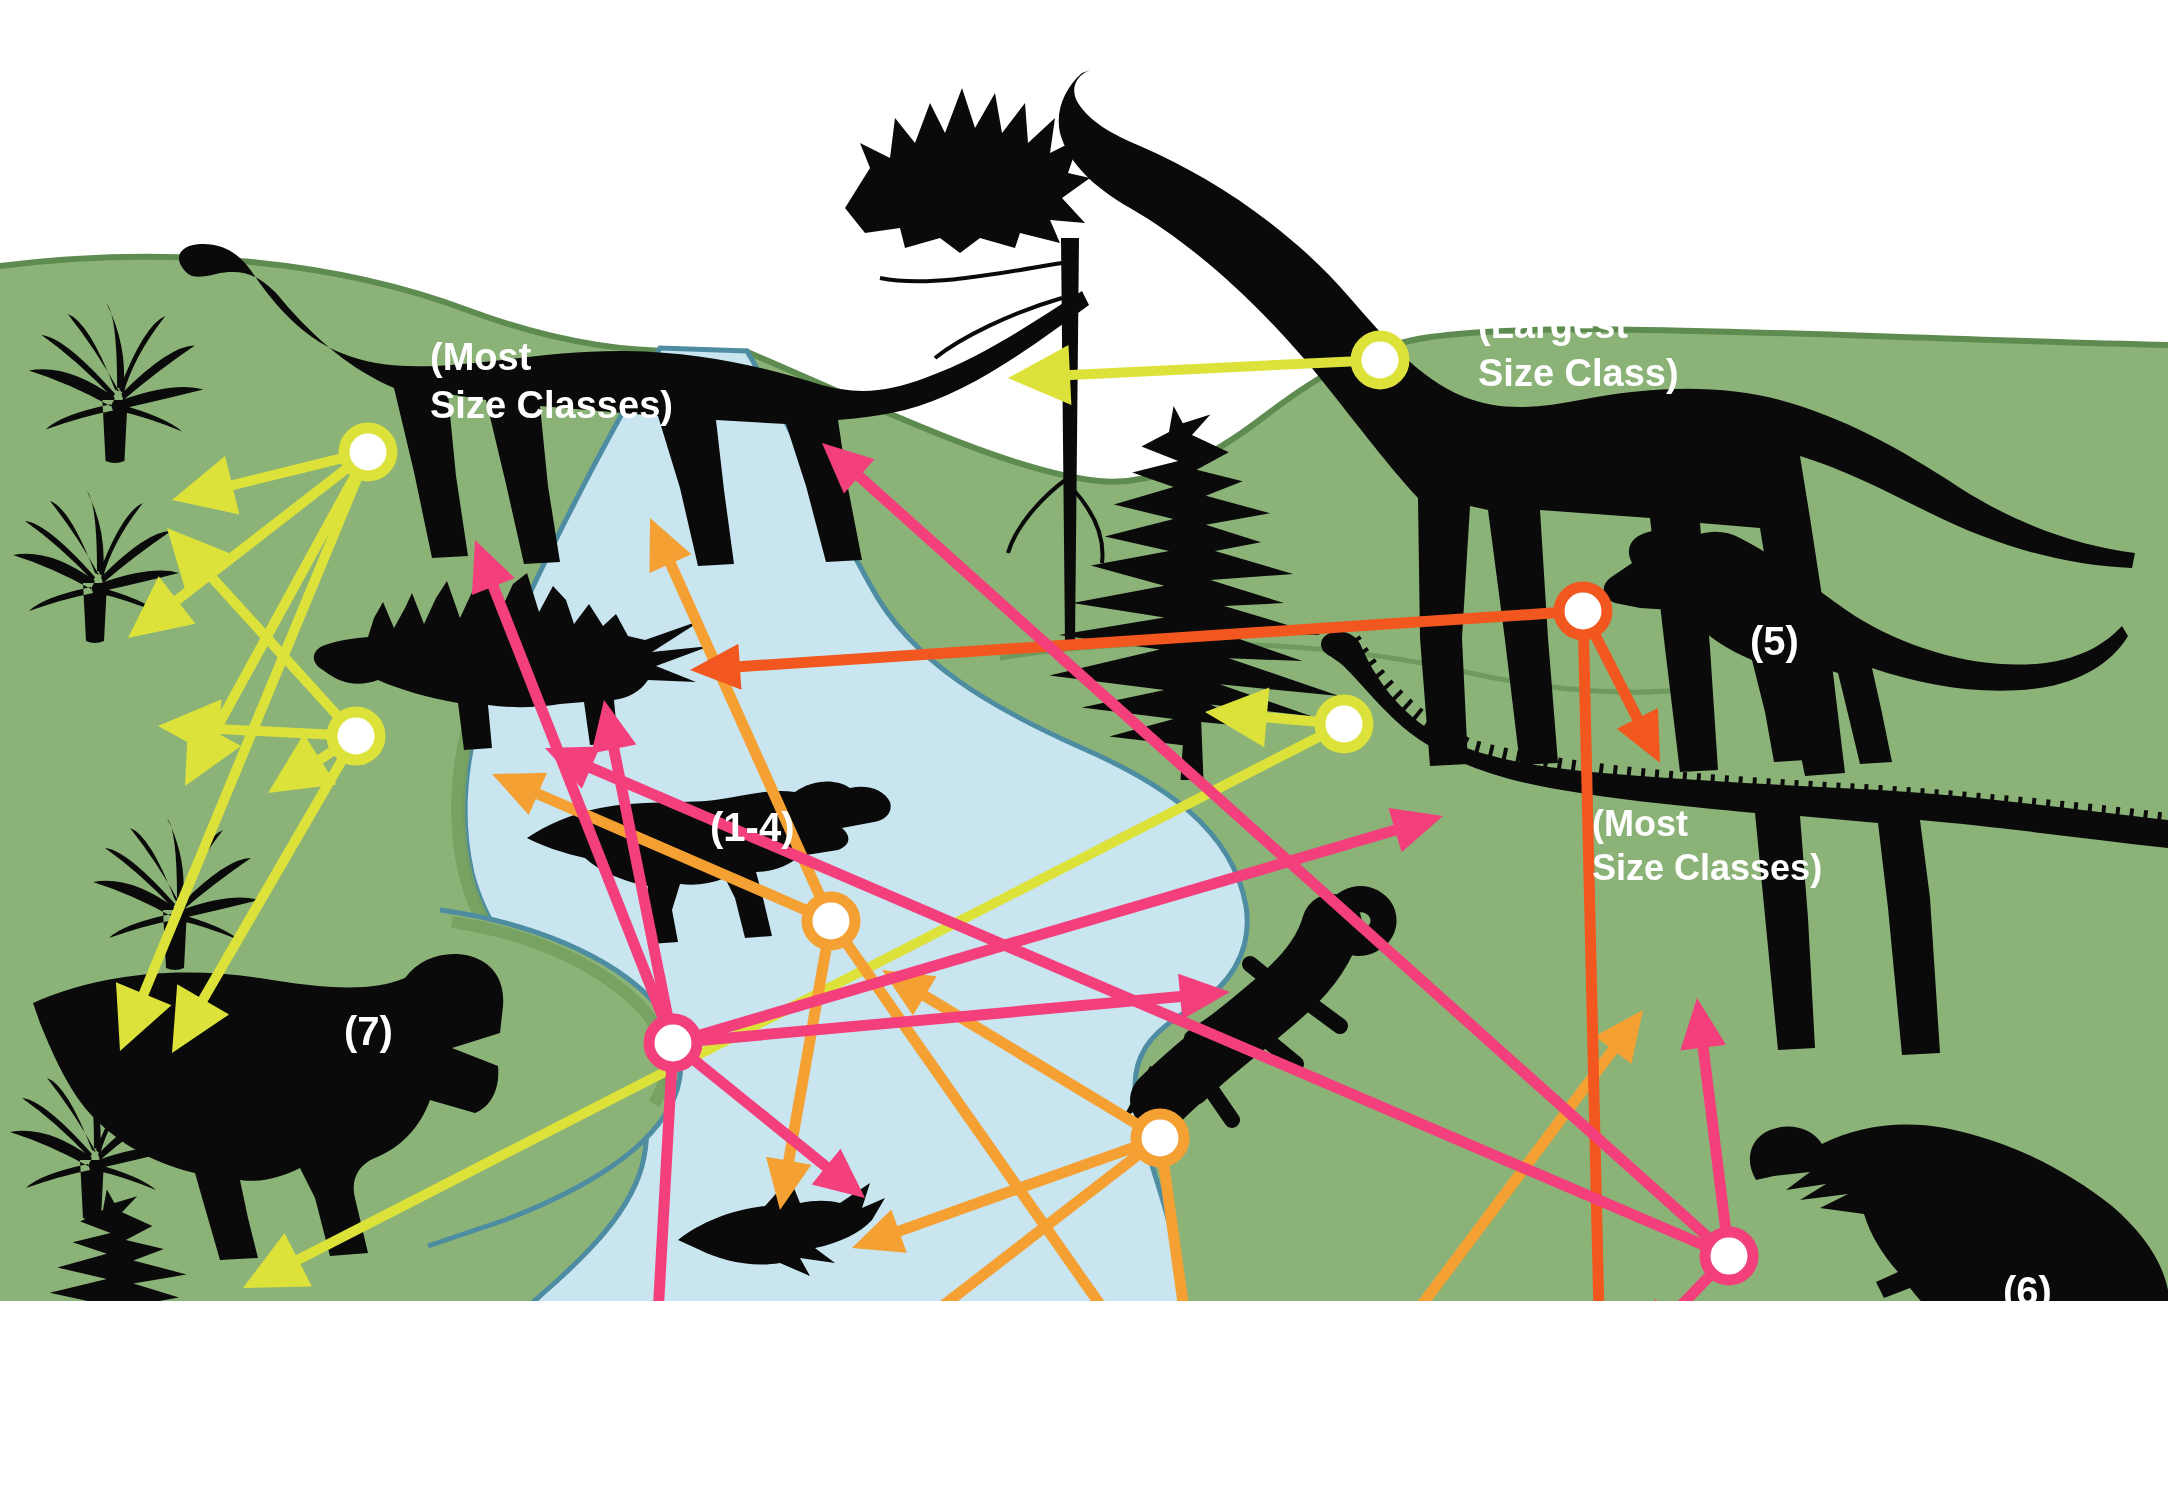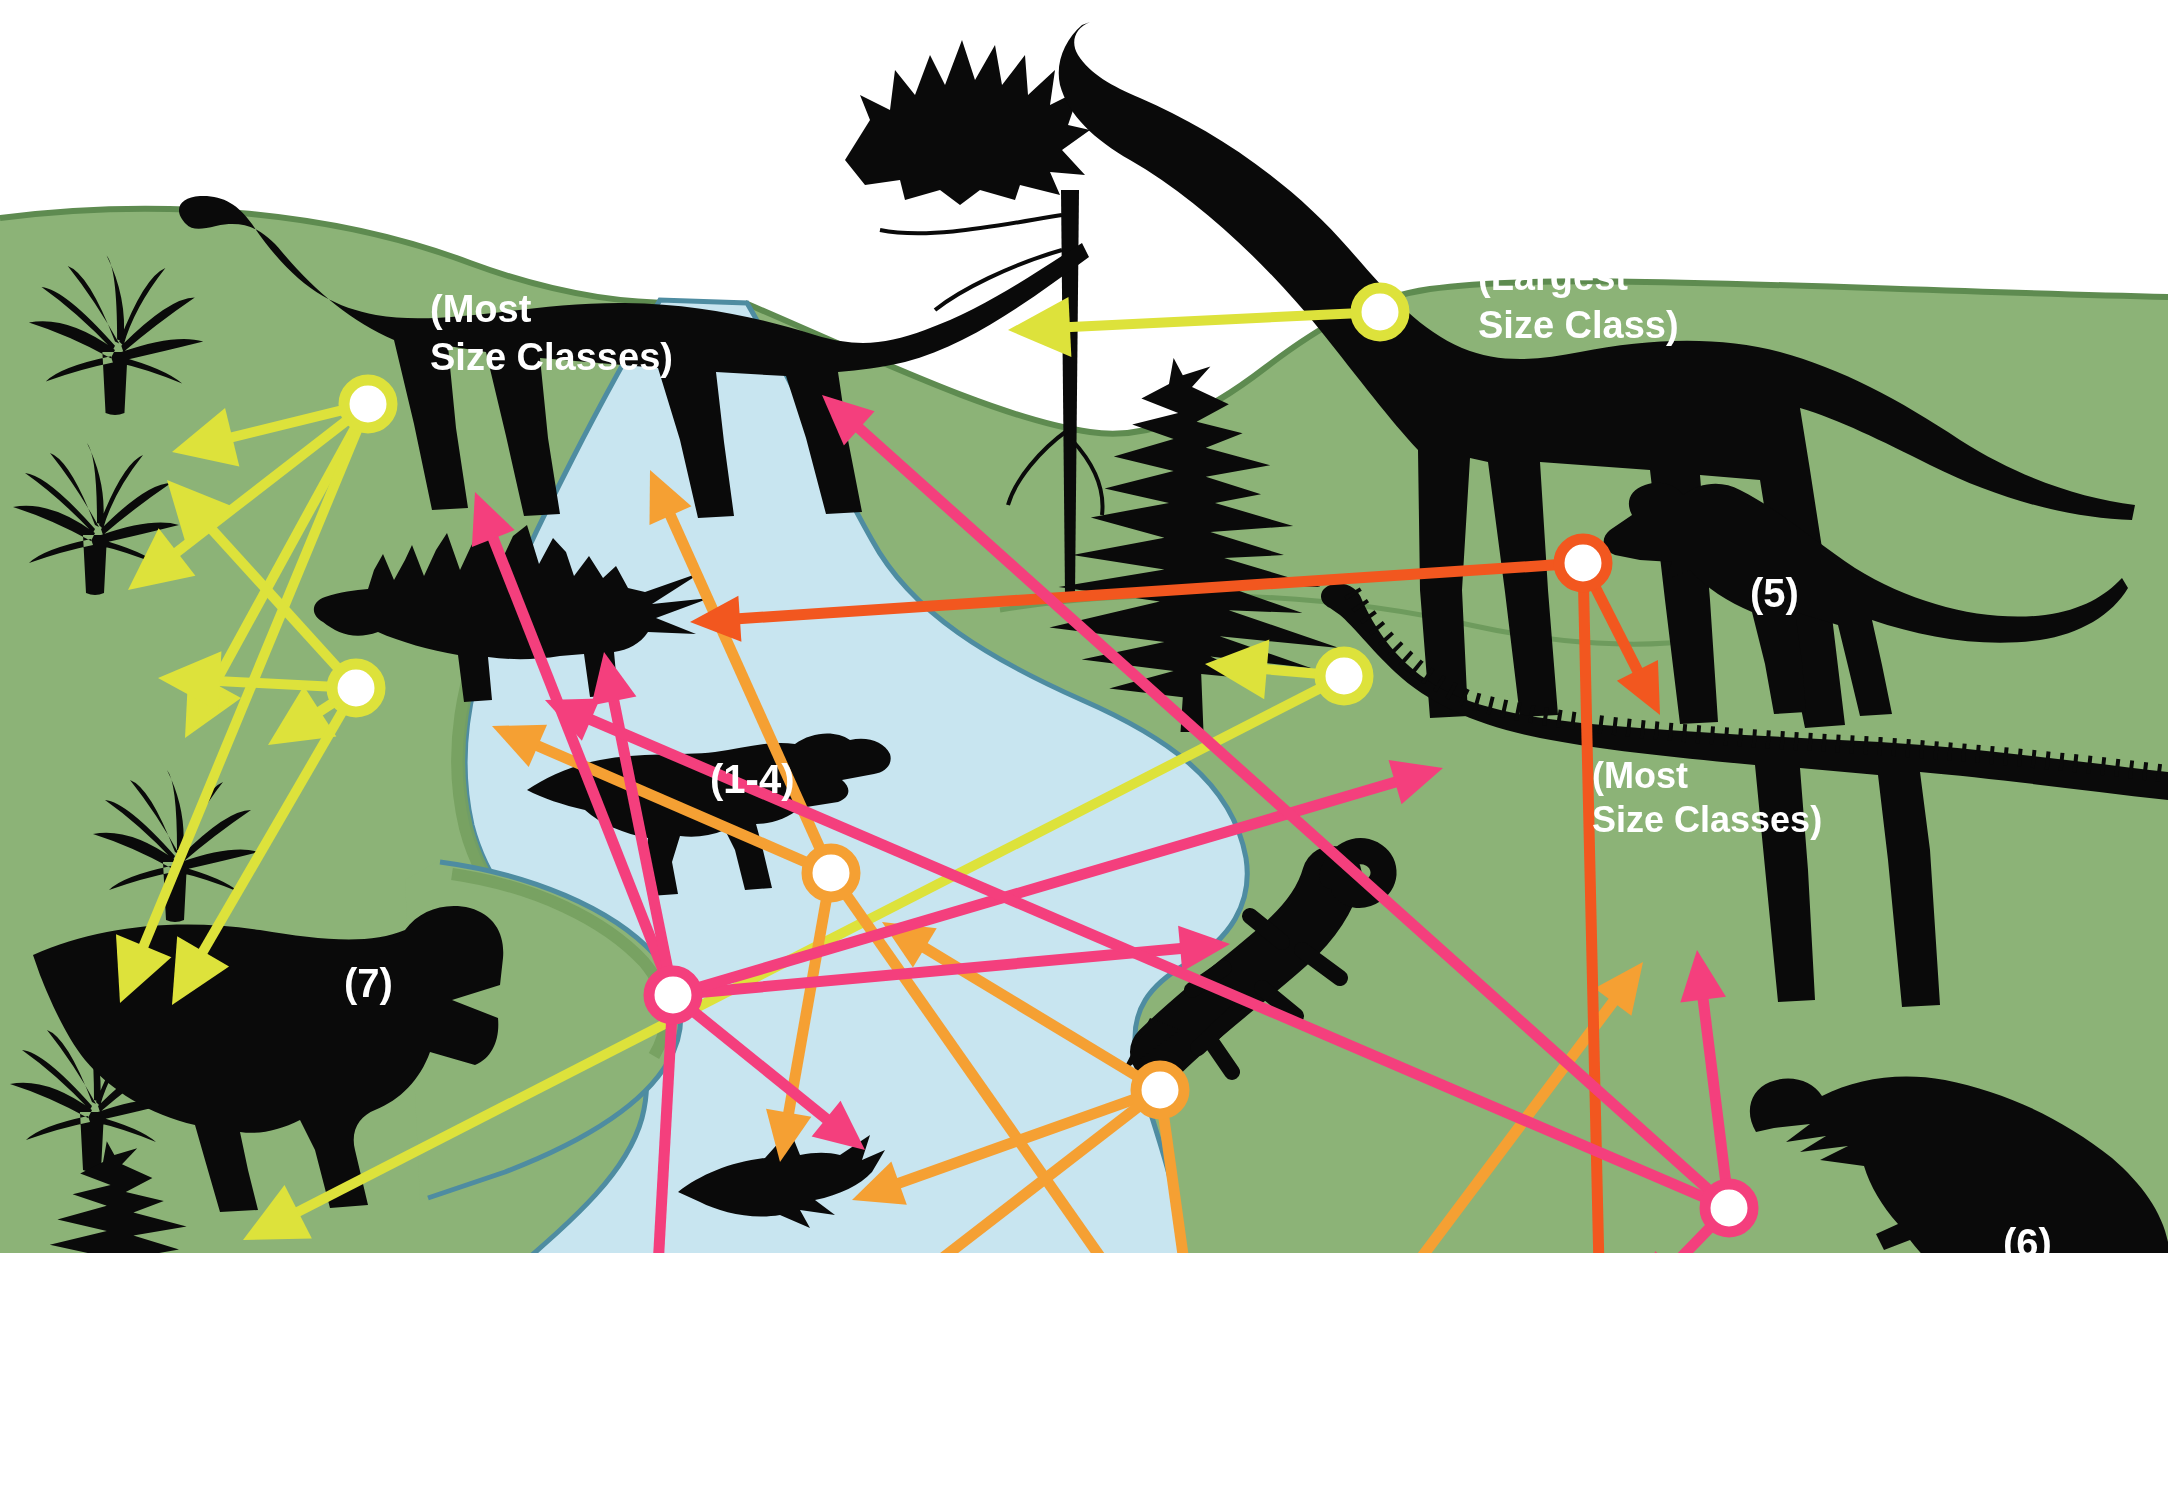--- a/index.html
+++ b/index.html
@@ -1,16 +1,16 @@
 <!DOCTYPE html>
 <html><head>
 <meta charset="utf-8">
 <style>
   html,body{margin:0;padding:0;background:#ffffff;}
-  .stage{width:2168px;height:1253px;position:relative;overflow:hidden;}
+  .stage{width:2168px;height:1253px;position:relative;overflow:hidden;margin-top:48px;}
   svg{display:block;}
   text{font-family:"Liberation Sans","DejaVu Sans",sans-serif;font-weight:bold;}
 </style>
 </head>
 <body>
 
 <div class="stage">
 <svg id="web" width="2168" height="1511" viewBox="0 0 2168 1511" xmlns="http://www.w3.org/2000/svg">
 
   <defs>

